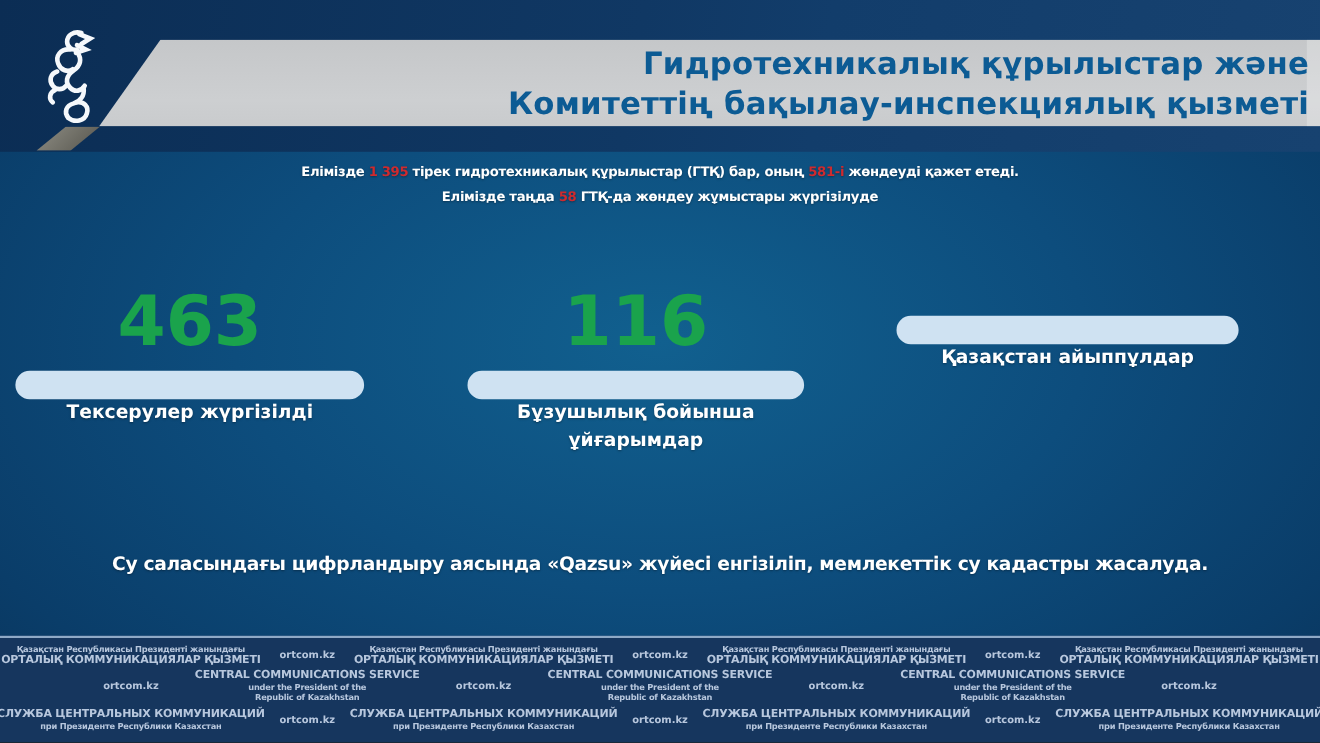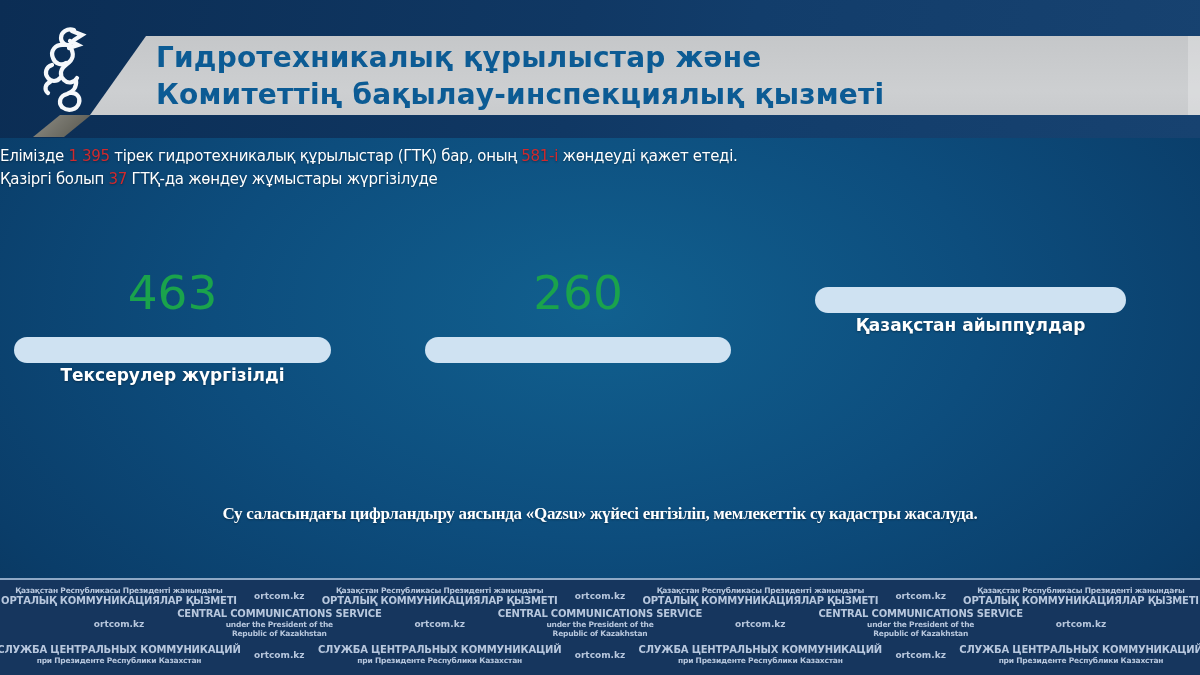--- a/index.html
+++ b/index.html
@@ -20,56 +20,55 @@
     background:linear-gradient(180deg,#c5c7c9 0%,#cdcfd1 70%,#c9cbcd 100%);
     clip-path:polygon(56px 0,100% 0,100% 100%,0 100%);
   }
   .title-banner::after{
     content:"";position:absolute;right:0;top:0;bottom:0;width:12px;
     background:rgba(255,255,255,0.25);
   }
   .slide-title{
     padding:3px 10px 0 66px;
     font-size:28px;font-weight:bold;color:#0c5b94;
-    line-height:37px;letter-spacing:0.2px;white-space:nowrap;
+    line-height:37px;letter-spacing:0.2px;white-space:nowrap;text-align:right;
   }
   .banner-shadow{
     position:absolute;top:115px;left:33px;width:58px;height:22px;
     background:linear-gradient(135deg,#8f8e85 0%,#55544c 100%);
     clip-path:polygon(27px 0,58px 0,31px 100%,0 100%);
   }
   
   .intro{
-    position:absolute;top:145px;left:0;width:100%;
-    color:#ffffff;font-weight:normal;font-size:15px;line-height:23px;letter-spacing:-0.3px;
+    position:absolute;top:145px;left:0;width:100%;text-align:center;
+    color:#ffffff;font-weight:bold;font-size:12px;line-height:23px;letter-spacing:-0.3px;
     text-shadow:0 1px 2px rgba(0,0,0,0.35);
   }
   .intro .num{color:#cf2a2e;}
   
   .stat-col{position:absolute;top:268px;text-align:center;}
   .stat-col.c1{left:14px;width:317px;}
   .stat-col.c2{left:425px;width:306px;}
   .stat-col.c3{left:815px;width:311px;}
   .stat-value{
-    font-size:47px;font-weight:normal;color:#1aa34c;line-height:50px;height:50px;
+    font-size:63px;font-weight:bold;color:#1aa34c;line-height:50px;height:50px;
   }
   .stat-bar{
     margin-top:19px;height:26px;border-radius:13px;background:#cfe2f2;
   }
   .stat-label{
     font-size:17px;font-weight:bold;color:#ffffff;line-height:25px;
     text-shadow:0 1px 2px rgba(0,0,0,0.35);
   }
   .stat-col.c2 .stat-label{max-width:250px;margin-left:auto;margin-right:auto;}
   
   .message{
     position:absolute;top:499px;left:0;width:100%;text-align:center;
     color:#ffffff;font-weight:bold;font-size:17px;line-height:29px;letter-spacing:-0.3px;
     text-shadow:0 1px 2px rgba(0,0,0,0.35);
-    font-family:Liberation Serif, serif;
   }
   
   .footer{
     position:absolute;left:0;bottom:0;width:1200px;height:97px;box-sizing:border-box;
     background:#16365e;border-top:2px solid #8fa9c6;padding:4px 20px 0 20px;
   }
   .footer-grid{display:flex;justify-content:space-between;}
   .fcol{display:flex;flex-direction:column;align-items:center;}
   .fcol.a{width:198px;}
   .fcol.b{width:112px;}
@@ -103,31 +102,32 @@
       <div class="slide-title">
         <div>Гидротехникалық құрылыстар және</div>
         <div>Комитеттің бақылау-инспекциялық қызметі</div>
       </div>
     </div>
     <div class="banner-shadow"></div>
   </div>
 
   <div class="intro">
     <div><span>Елімізде </span><span class="num">1 395</span><span> тірек гидротехникалық құрылыстар (ГТҚ) бар, оның </span><span class="num">581-і</span><span> жөндеуді қажет етеді.</span></div>
-    <div><span>Қазіргі болып </span><span class="num">37</span><span> ГТҚ-да жөндеу жұмыстары жүргізілуде</span></div>
+    <div><span>Елімізде таңда </span><span class="num">58</span><span> ГТҚ-да жөндеу жұмыстары жүргізілуде</span></div>
   </div>
 
   <div class="stat-col c1">
     <div class="stat-value">463</div>
     <div class="stat-bar"></div>
     <div class="stat-label">Тексерулер жүргізілді</div>
   </div>
   <div class="stat-col c2">
-    <div class="stat-value">260</div>
+    <div class="stat-value">116</div>
     <div class="stat-bar"></div>
+    <div class="stat-label">Бұзушылық бойынша ұйғарымдар</div>
   </div>
   <div class="stat-col c3">
     <div class="stat-bar"></div>
     <div class="stat-label">Қазақстан айыппұлдар</div>
   </div>
 
   <div class="message">
     <div>Су саласындағы цифрландыру аясында «Qazsu» жүйесі енгізіліп, мемлекеттік су кадастры жасалуда.</div>
   </div>
 

